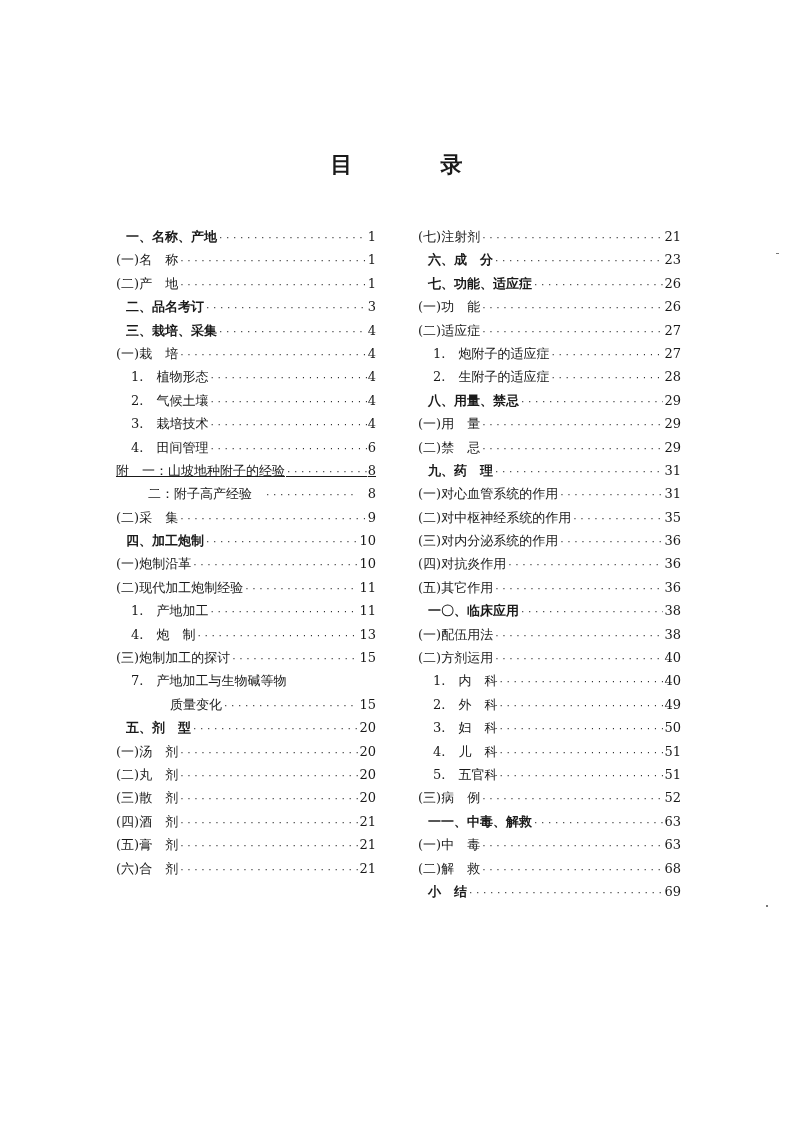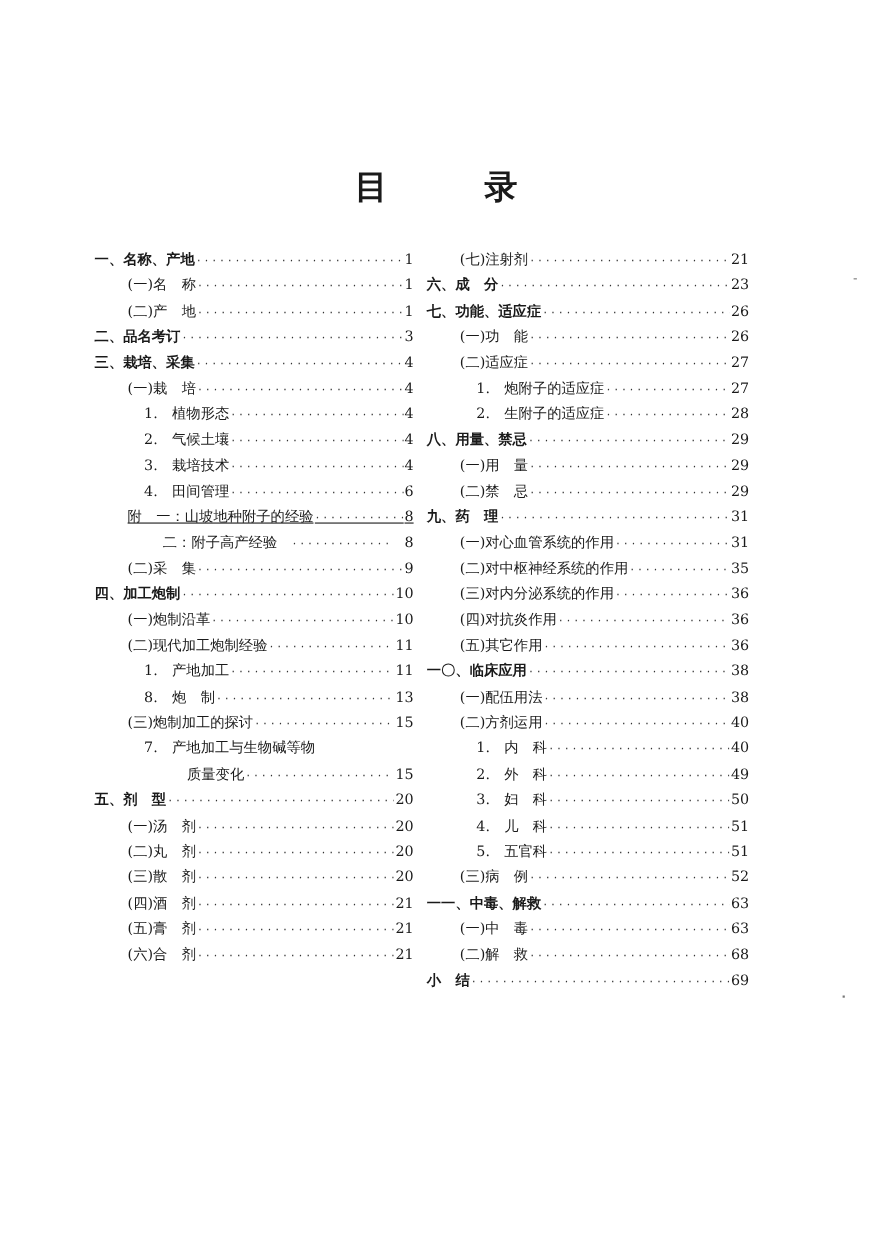--- a/index.html
+++ b/index.html
@@ -4,34 +4,34 @@
 <style>
   html, body { margin: 0; padding: 0; background: #ffffff; }
   body {
     width: 793px; height: 1122px; position: relative; overflow: hidden;
     font-family: "DejaVu Serif", "Liberation Serif", serif;
     color: #1a1a1a;
   }
   .title {
     position: absolute; top: 150px; left: 0; width: 793px;
     text-align: center; font-family: "DejaVu Sans", sans-serif;
-    font-weight: bold; font-size: 30px; letter-spacing: 0;
+    font-weight: bold; font-size: 22px; letter-spacing: 0;
   }
   .title span { display: inline-block; }
   .title .gap { width: 88px; }
   .col {
     position: absolute; top: 225px;
   }
   .col.left { left: 86px; width: 290px; }
   .col.right { left: 388px; width: 293px; }
   .row {
     height: 23.4px; display: flex; align-items: center;
     font-size: 13px; line-height: 23.4px; white-space: nowrap;
   }
-  .row.lvl0 { font-family: "DejaVu Sans", sans-serif; font-weight: bold; font-size: 13px; }
+  .row.lvl0 { font-family: "DejaVu Sans", sans-serif; font-weight: bold; font-size: 13px; margin-left: 40px; }
   .row.lvl1 { padding-left: 30px; }
   .row.lvl2 { padding-left: 45px; }
   .row.lvl2b { padding-left: 84px; }
   .row.lvlA { padding-left: 30px; text-decoration: underline; }
   .row.lvlA2 { padding-left: 62px; gap: 12px; }
   .label { flex: 0 0 auto; }
   .dots {
     flex: 1 1 auto; overflow: hidden; margin: 0 1px;
     color: #333; font-size: 9px; letter-spacing: 1.6px;
     font-family: "DejaVu Sans Mono", monospace; font-weight: normal;
@@ -131,21 +131,21 @@
       <span class="label">(二)现代加工炮制经验</span>
       <span class="dots"></span>
       <span class="page">11</span>
     </div>
     <div class="row lvl2">
       <span class="label">1.　产地加工</span>
       <span class="dots"></span>
       <span class="page">11</span>
     </div>
     <div class="row lvl2">
-      <span class="label">8.　炮　制</span>
+      <span class="label">4.　炮　制</span>
       <span class="dots"></span>
       <span class="page">13</span>
     </div>
     <div class="row lvl1">
       <span class="label">(三)炮制加工的探讨</span>
       <span class="dots"></span>
       <span class="page">15</span>
     </div>
     <div class="row lvl2">
       <span class="label">7.　产地加工与生物碱等物</span>

